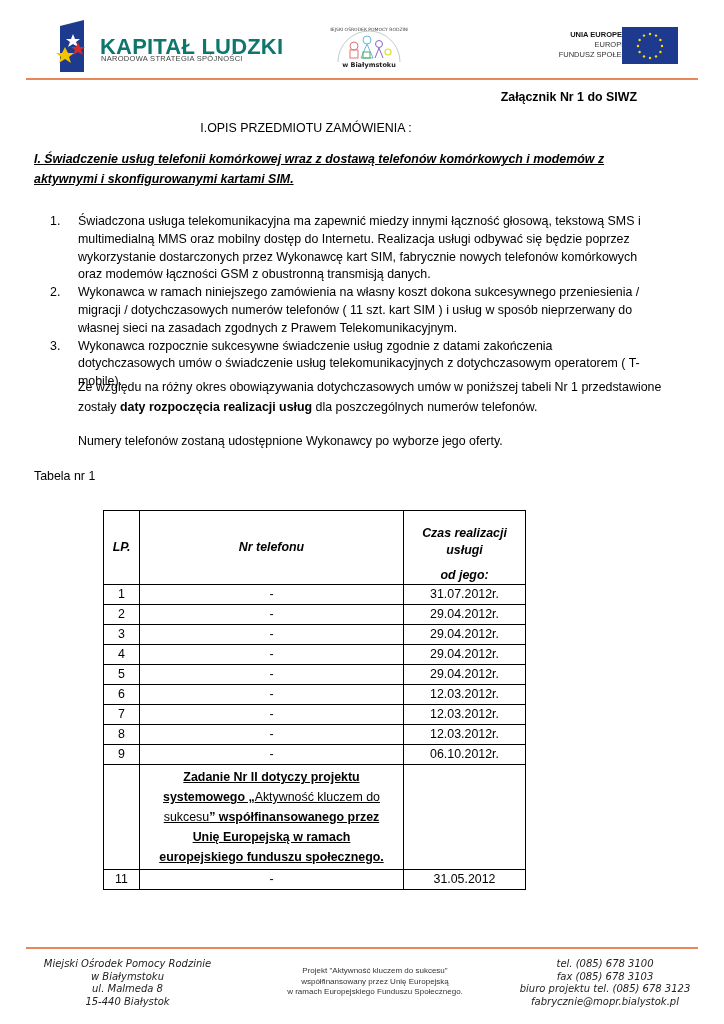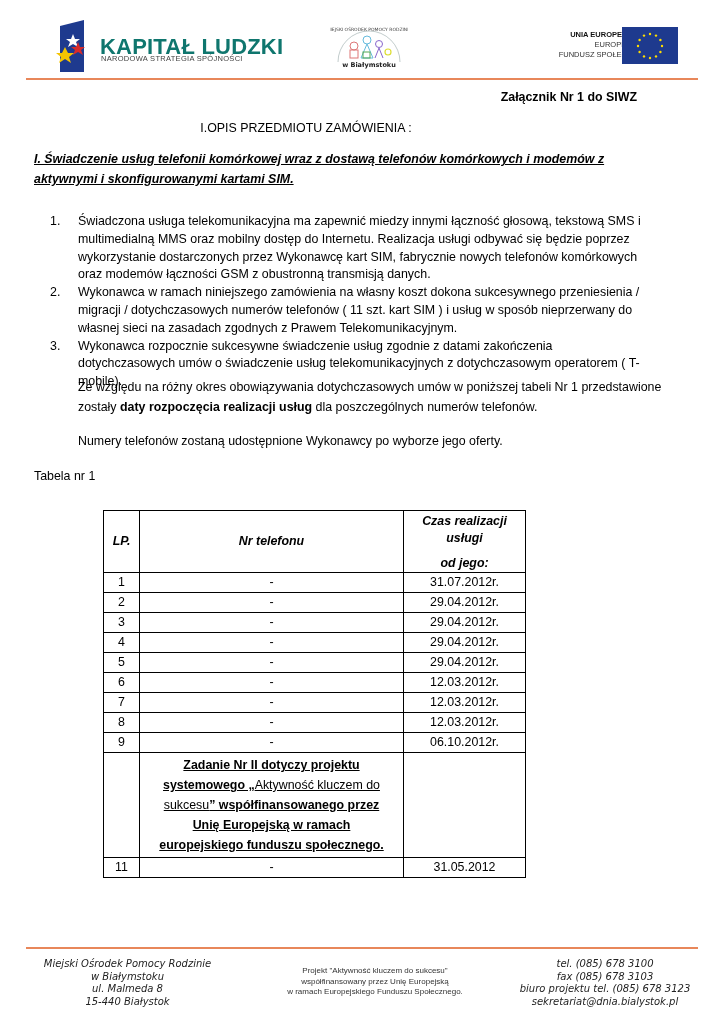--- a/index.html
+++ b/index.html
@@ -116,21 +116,21 @@
   <span>Ze względu na różny okres obowiązywania dotychczasowych umów w poniższej tabeli Nr 1 przedstawione zostały </span><span class="bold">daty rozpoczęcia realizacji usług</span><span> dla poszczególnych numerów telefonów.</span>
 </div>
 <div class="abs doc para" style="top:431px;">Numery telefonów zostaną udostępnione Wykonawcy po wyborze jego oferty.</div>
 <div class="abs doc tabela-label">Tabela nr 1</div>
 
 <table class="t doc">
   <tbody>
       <tr class="hdr">
     <td class="lp" style="height:54px;">LP.</td>
     <td class="nr">Nr  telefonu</td>
-    <td style="line-height:17px; padding-top:2px;">
+    <td style="line-height:17px; padding-top:14px;">
       <div>Czas realizacji usługi</div>
       <div style="height:8px;"></div>
       <div>od  jego:</div>
     </td>
   </tr>
   <tr>
         <td>1</td>
         <td>-</td>
         <td>31.07.2012r.</td>
       </tr>
@@ -196,14 +196,14 @@
 </div>
 <div class="abs foot-mid">
   <div>Projekt "Aktywność kluczem do sukcesu"</div>
   <div>współfinansowany  przez Unię Europejską</div>
   <div>w ramach Europejskiego Funduszu Społecznego.</div>
 </div>
 <div class="abs foot-right">
   <div>tel. (085) 678 3100</div>
   <div>fax (085) 678 3103</div>
   <div>biuro projektu tel. (085) 678 3123</div>
-  <div>sekretariat@dnia.bialystok.pl</div>
+  <div>fabrycznie@mopr.bialystok.pl</div>
 </div>
 
 </body></html>

